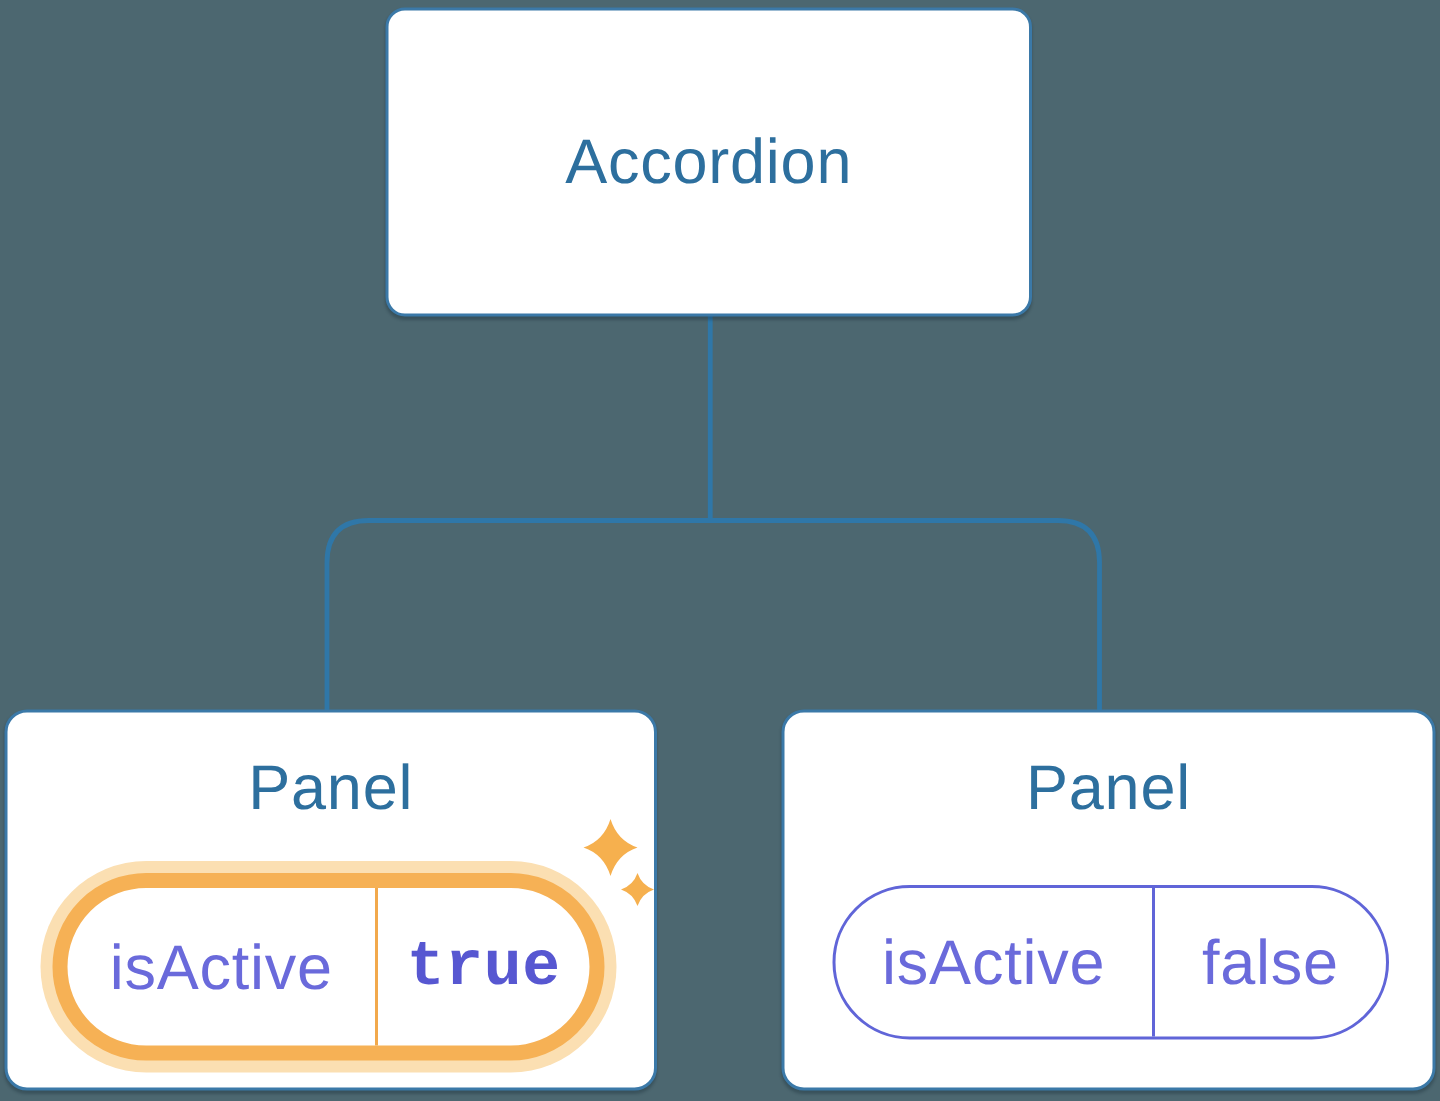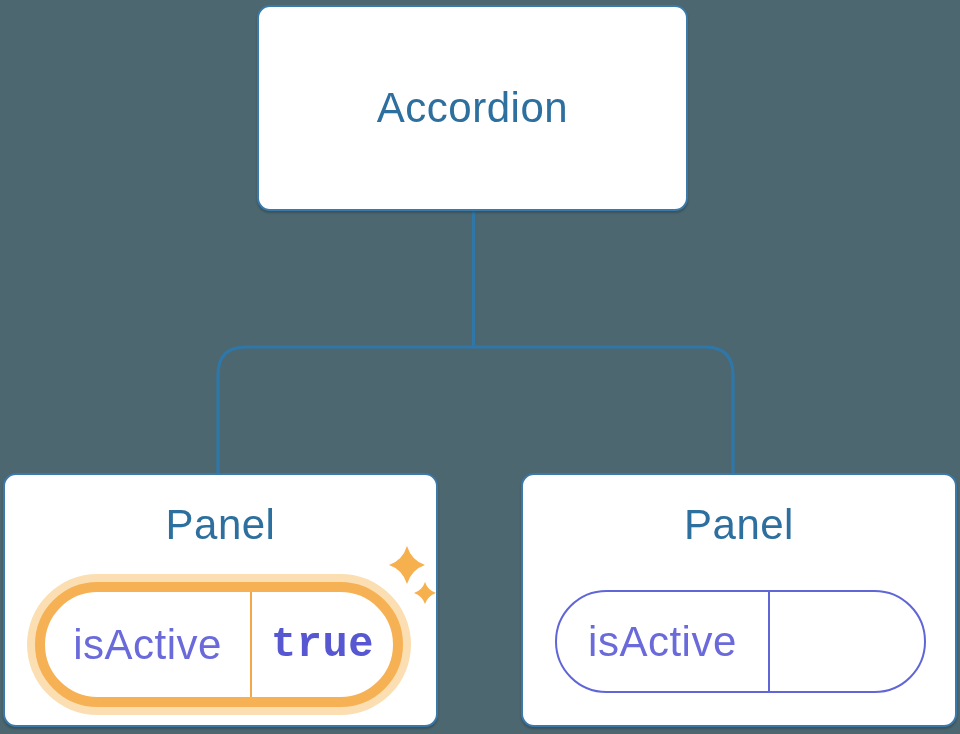--- a/index.html
+++ b/index.html
@@ -37,21 +37,21 @@
   .node-root{
     left:257px;top:5px;width:431px;height:206px;
     display:flex;align-items:center;justify-content:center;
   }
   .node-label{
     color:var(--nodeText);
     font-size:42px;
     letter-spacing:.5px;
     text-align:center;
   }
-  .node-panel{left:3px;top:473px;width:435px;height:254px;}
+  .node-panel{left:3px;top:473px;width:435px;height:254px;border-radius:15px;}
   .node-panel.right{left:521px;width:436px;}
   .panel-title{
     position:absolute;left:0;top:25px;width:100%;
     text-align:center;
     color:var(--nodeText);
     font-size:42px;line-height:50px;
     letter-spacing:.5px;
   }
 
   .pill{
@@ -120,16 +120,17 @@
       <path d="M402 71 Q406.5 85.5 420 90 Q406.5 94.5 402 109 Q397.5 94.5 384 90 Q397.5 85.5 402 71 Z"></path>
       <path d="M420 107 Q422.8 115.2 431 118 Q422.8 120.8 420 129 Q417.2 120.8 409 118 Q417.2 115.2 420 107 Z"></path>
     </svg>
   </div>
 
   <div class="node node-panel right">
     <div class="panel-title">Panel</div>
 
     <div class="pill pill-inactive">
       <div class="cell key">isActive</div>
+      <div class="cell val">false</div>
     </div>
   </div>
 
 </div>
 
 </body></html>

